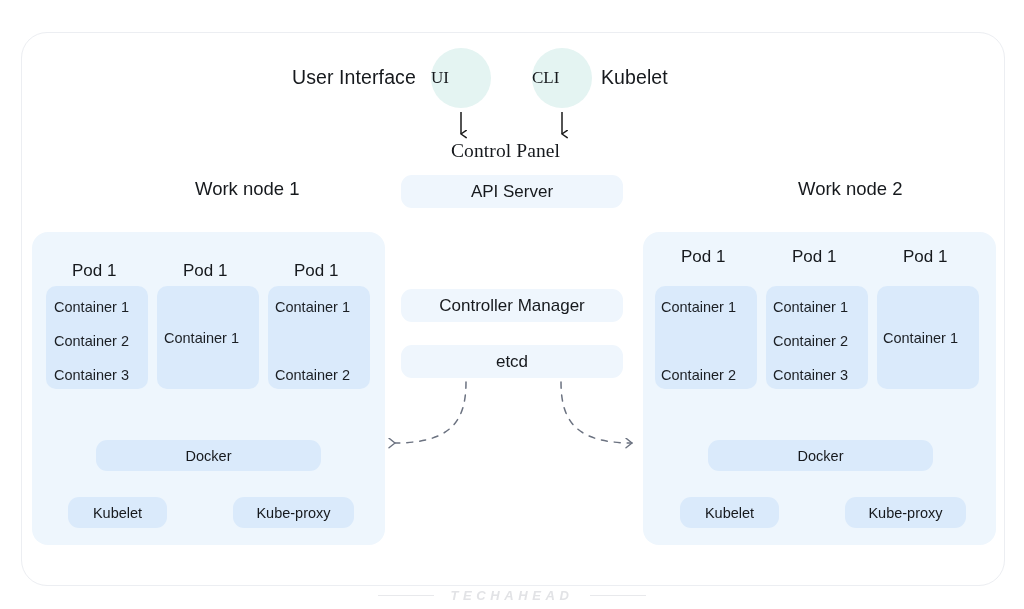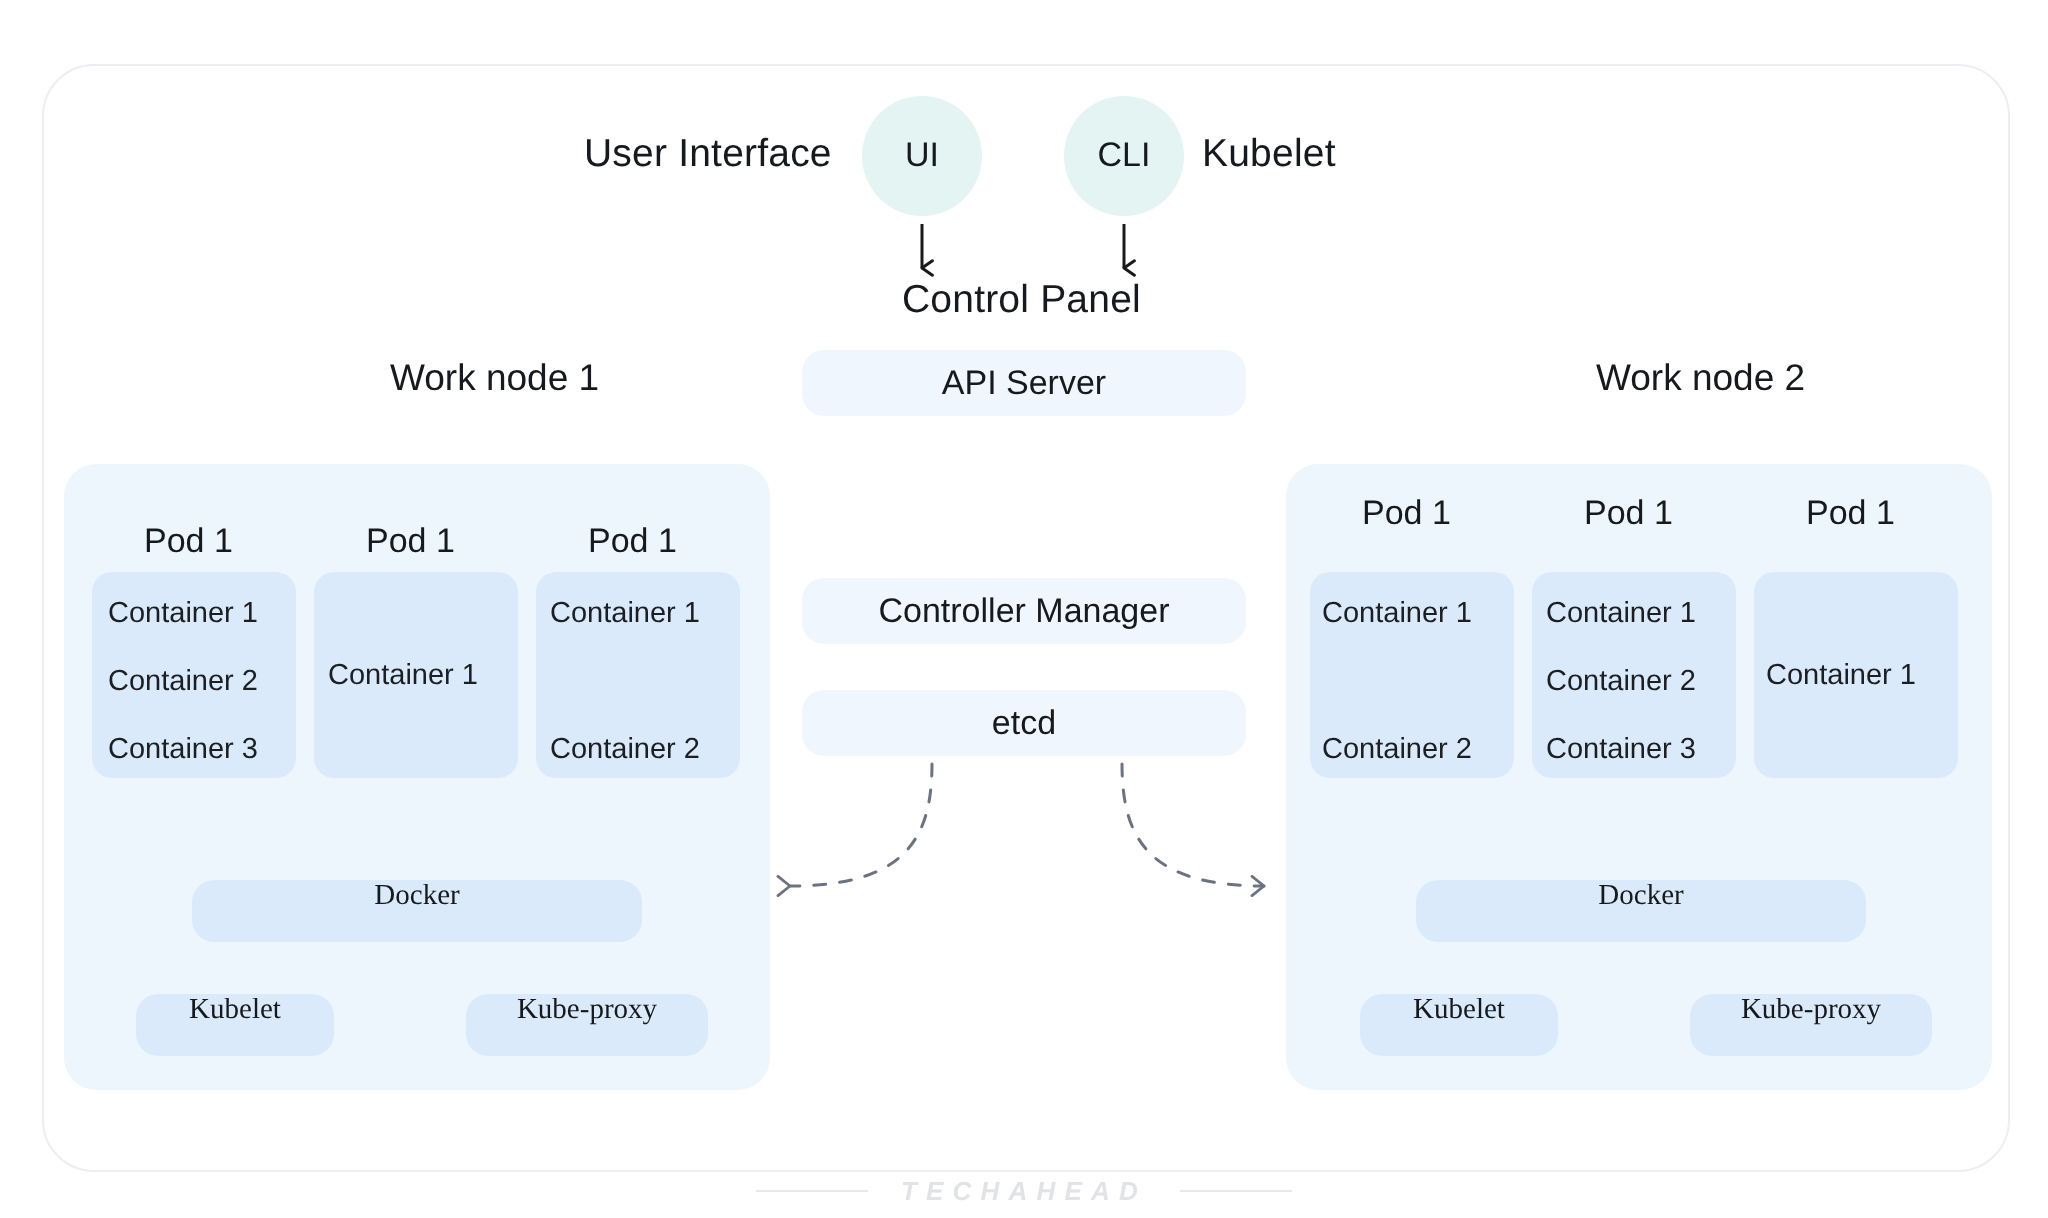--- a/index.html
+++ b/index.html
@@ -62,59 +62,59 @@
     color: #1b1f24;
   }
 
   
   .circle {
     position: absolute;
     border-radius: 50%;
     background: #e4f4f2;
     display: flex;
     align-items: center;
+    font-size: 17px;
+    color: #16191d;
+    font-family: Liberation Serif, serif;
+  }
+
+  
+  .cp-box {
+    position: absolute;
+    background: #eff6fd;
+    border-radius: 11px;
+    display: flex;
+    align-items: center;
     justify-content: center;
     font-size: 17px;
     color: #16191d;
   }
 
   
-  .cp-box {
-    position: absolute;
-    background: #eff6fd;
-    border-radius: 11px;
-    display: flex;
-    align-items: center;
-    justify-content: center;
-    font-size: 17px;
-    color: #16191d;
-  }
-
-  
   .node-panel {
     position: absolute;
     background: #eef6fd;
     border-radius: 16px;
   }
 
   .pod-box {
     position: absolute;
     background: #daeafb;
     border-radius: 10px;
   }
 
   .svc-box {
     position: absolute;
     background: #daeafb;
     border-radius: 11px;
     display: flex;
+    align-items: center;
     justify-content: center;
     font-size: 14.5px;
     color: #16191d;
-    font-family: Liberation Serif, serif;
   }
 
   
   .overlay {
     position: absolute;
     left: 0; top: 0;
     width: 1024px;
     height: 609px;
     pointer-events: none;
   }
@@ -155,21 +155,21 @@
   <div class="circle" style="left:431px; top:48px; width:60px; height:60px;">
     <span>UI</span>
   </div>
 
   <div class="circle" style="left:532px; top:48px; width:60px; height:60px;">
     <span>CLI</span>
   </div>
 
   <div class="lbl title-lg" style="left:601px; top:68px;">Kubelet</div>
 
-  <div class="lbl title-lg" style="left:451px; top:141px;">Control Panel</div>
+  <div class="lbl title-lg" style="left:451px; top:141px;font-family:Liberation Serif, serif;">Control Panel</div>
 
   <div class="cp-box" style="left:401px; top:175px; width:222px; height:33px;">
     <span>API Server</span>
   </div>
 
 
   <div class="cp-box" style="left:401px; top:289px; width:222px; height:33px;">
     <span>Controller Manager</span>
   </div>
 

